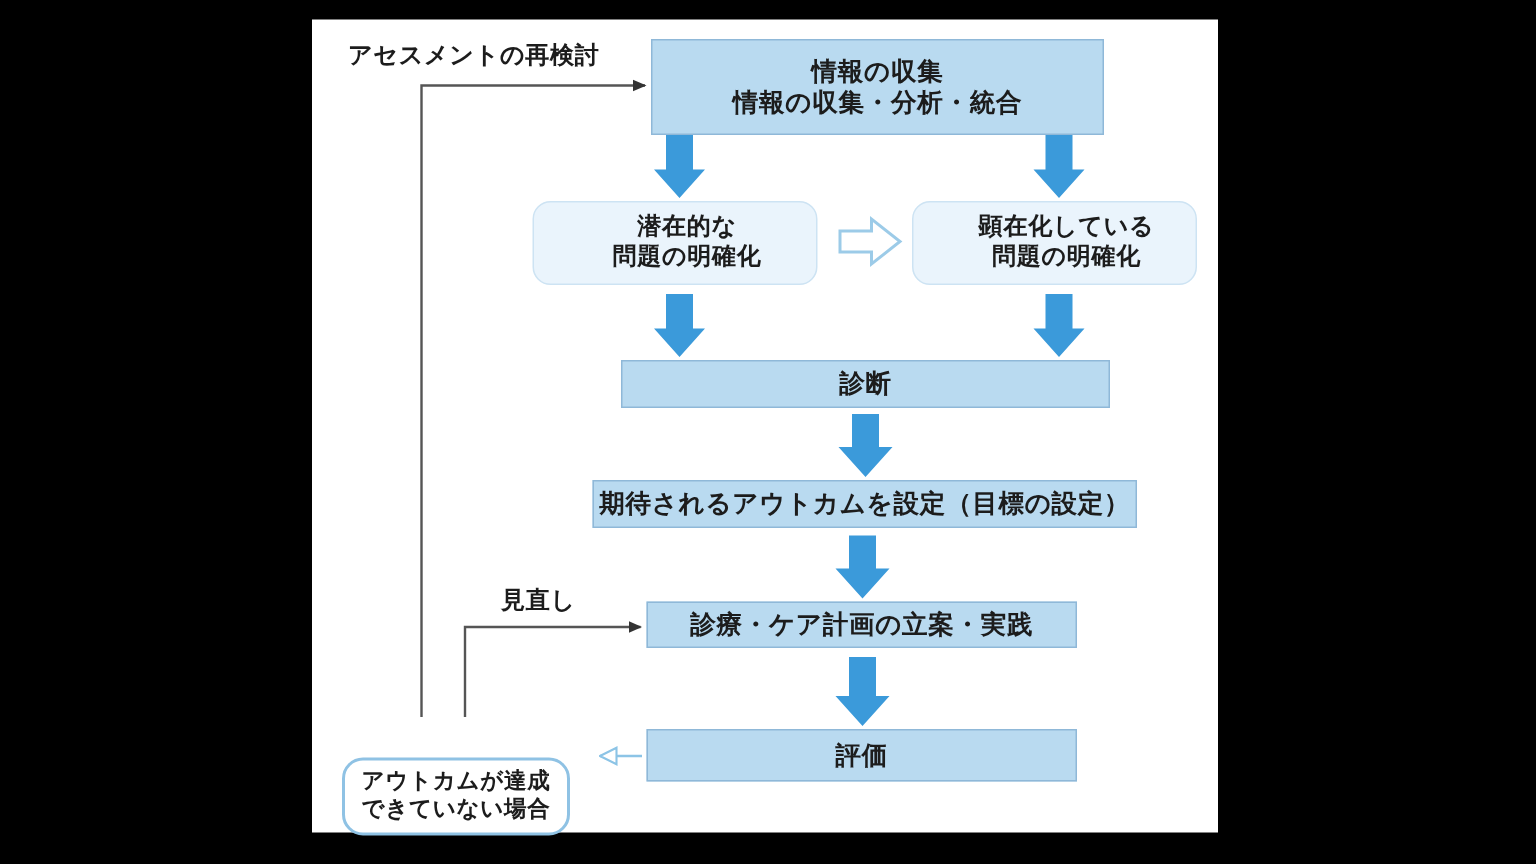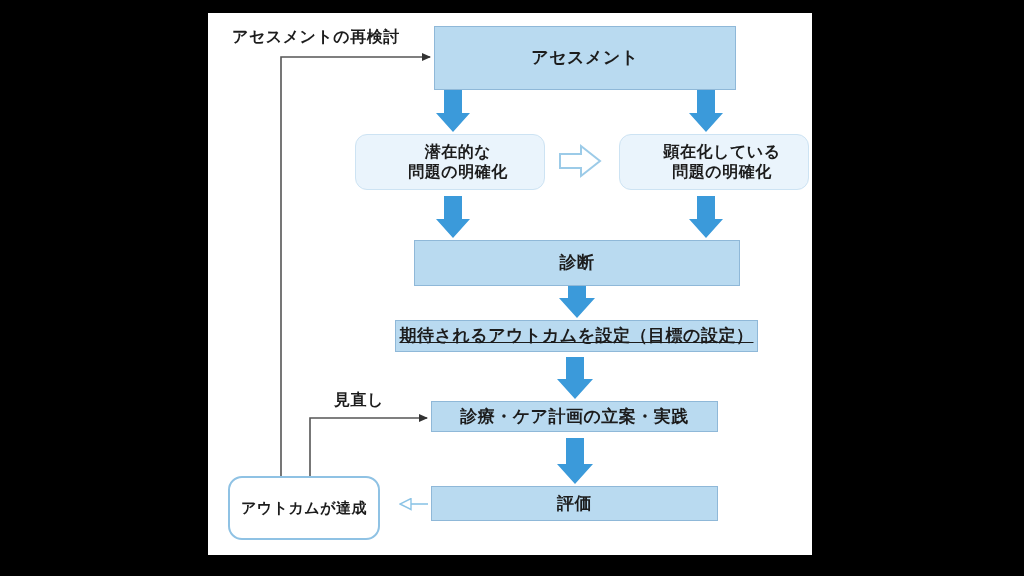--- a/index.html
+++ b/index.html
@@ -72,56 +72,58 @@
       <path d="M281,478 L281,57 L430,57" fill="none" stroke="#555555" stroke-width="1.6" marker-end="url(#arrowGray)"></path>
     </g>
 
     <g>
       <path d="M310,478 L310,418 L427,418" fill="none" stroke="#555555" stroke-width="1.6" marker-end="url(#arrowGray)"></path>
     </g>
   </svg>
 
   <div class="node proc" style="left:434px;top:26px;width:302px;height:64px;font-size:17px;">
     <div>
-      <div>アセスメント</div>
+      <div>情報の収集</div>
+      <div>情報の収集・分析・統合</div>
     </div>
   </div>
 
   <div class="node soft" style="left:355px;top:134px;width:190px;height:56px;font-size:16px;">
     <div>
       <div>潜在的な</div>
       <div>問題の明確化</div>
     </div>
   </div>
 
-  <div class="node soft" style="left:608px;top:134px;width:190px;height:56px;font-size:16px;margin-left:11px;">
+  <div class="node soft" style="left:608px;top:134px;width:190px;height:56px;font-size:16px;">
     <div>
       <div>顕在化している</div>
       <div>問題の明確化</div>
     </div>
   </div>
 
-  <div class="node proc" style="left:414px;top:240px;width:326px;height:46px;font-size:17px;">
+  <div class="node proc" style="left:414px;top:240px;width:326px;height:32px;font-size:17px;">
     <span>診断</span>
   </div>
 
-  <div class="node proc" style="left:395px;top:320px;width:363px;height:32px;font-size:17px;text-decoration:underline;">
+  <div class="node proc" style="left:395px;top:320px;width:363px;height:32px;font-size:17px;">
     <span>期待されるアウトカムを設定（目標の設定）</span>
   </div>
 
   <div class="node proc" style="left:431px;top:401px;width:287px;height:31px;font-size:17px;">
     <span>診療・ケア計画の立案・実践</span>
   </div>
 
   <div class="node proc" style="left:431px;top:486px;width:287px;height:35px;font-size:17px;">
     <span>評価</span>
   </div>
 
-  <div class="node outline" style="left:228px;top:476px;width:152px;height:64px;font-size:15px;">
+  <div class="node outline" style="left:228px;top:505px;width:152px;height:52px;font-size:15px;">
     <div>
       <div>アウトカムが達成</div>
+      <div>できていない場合</div>
     </div>
   </div>
 
   <div class="label" style="left:232px;top:27px;font-size:16px;">アセスメントの再検討</div>
 
   <div class="label" style="left:306px;top:390px;font-size:16px;margin-left:28px;">見直し</div>
 </div>
 
 </body></html>

